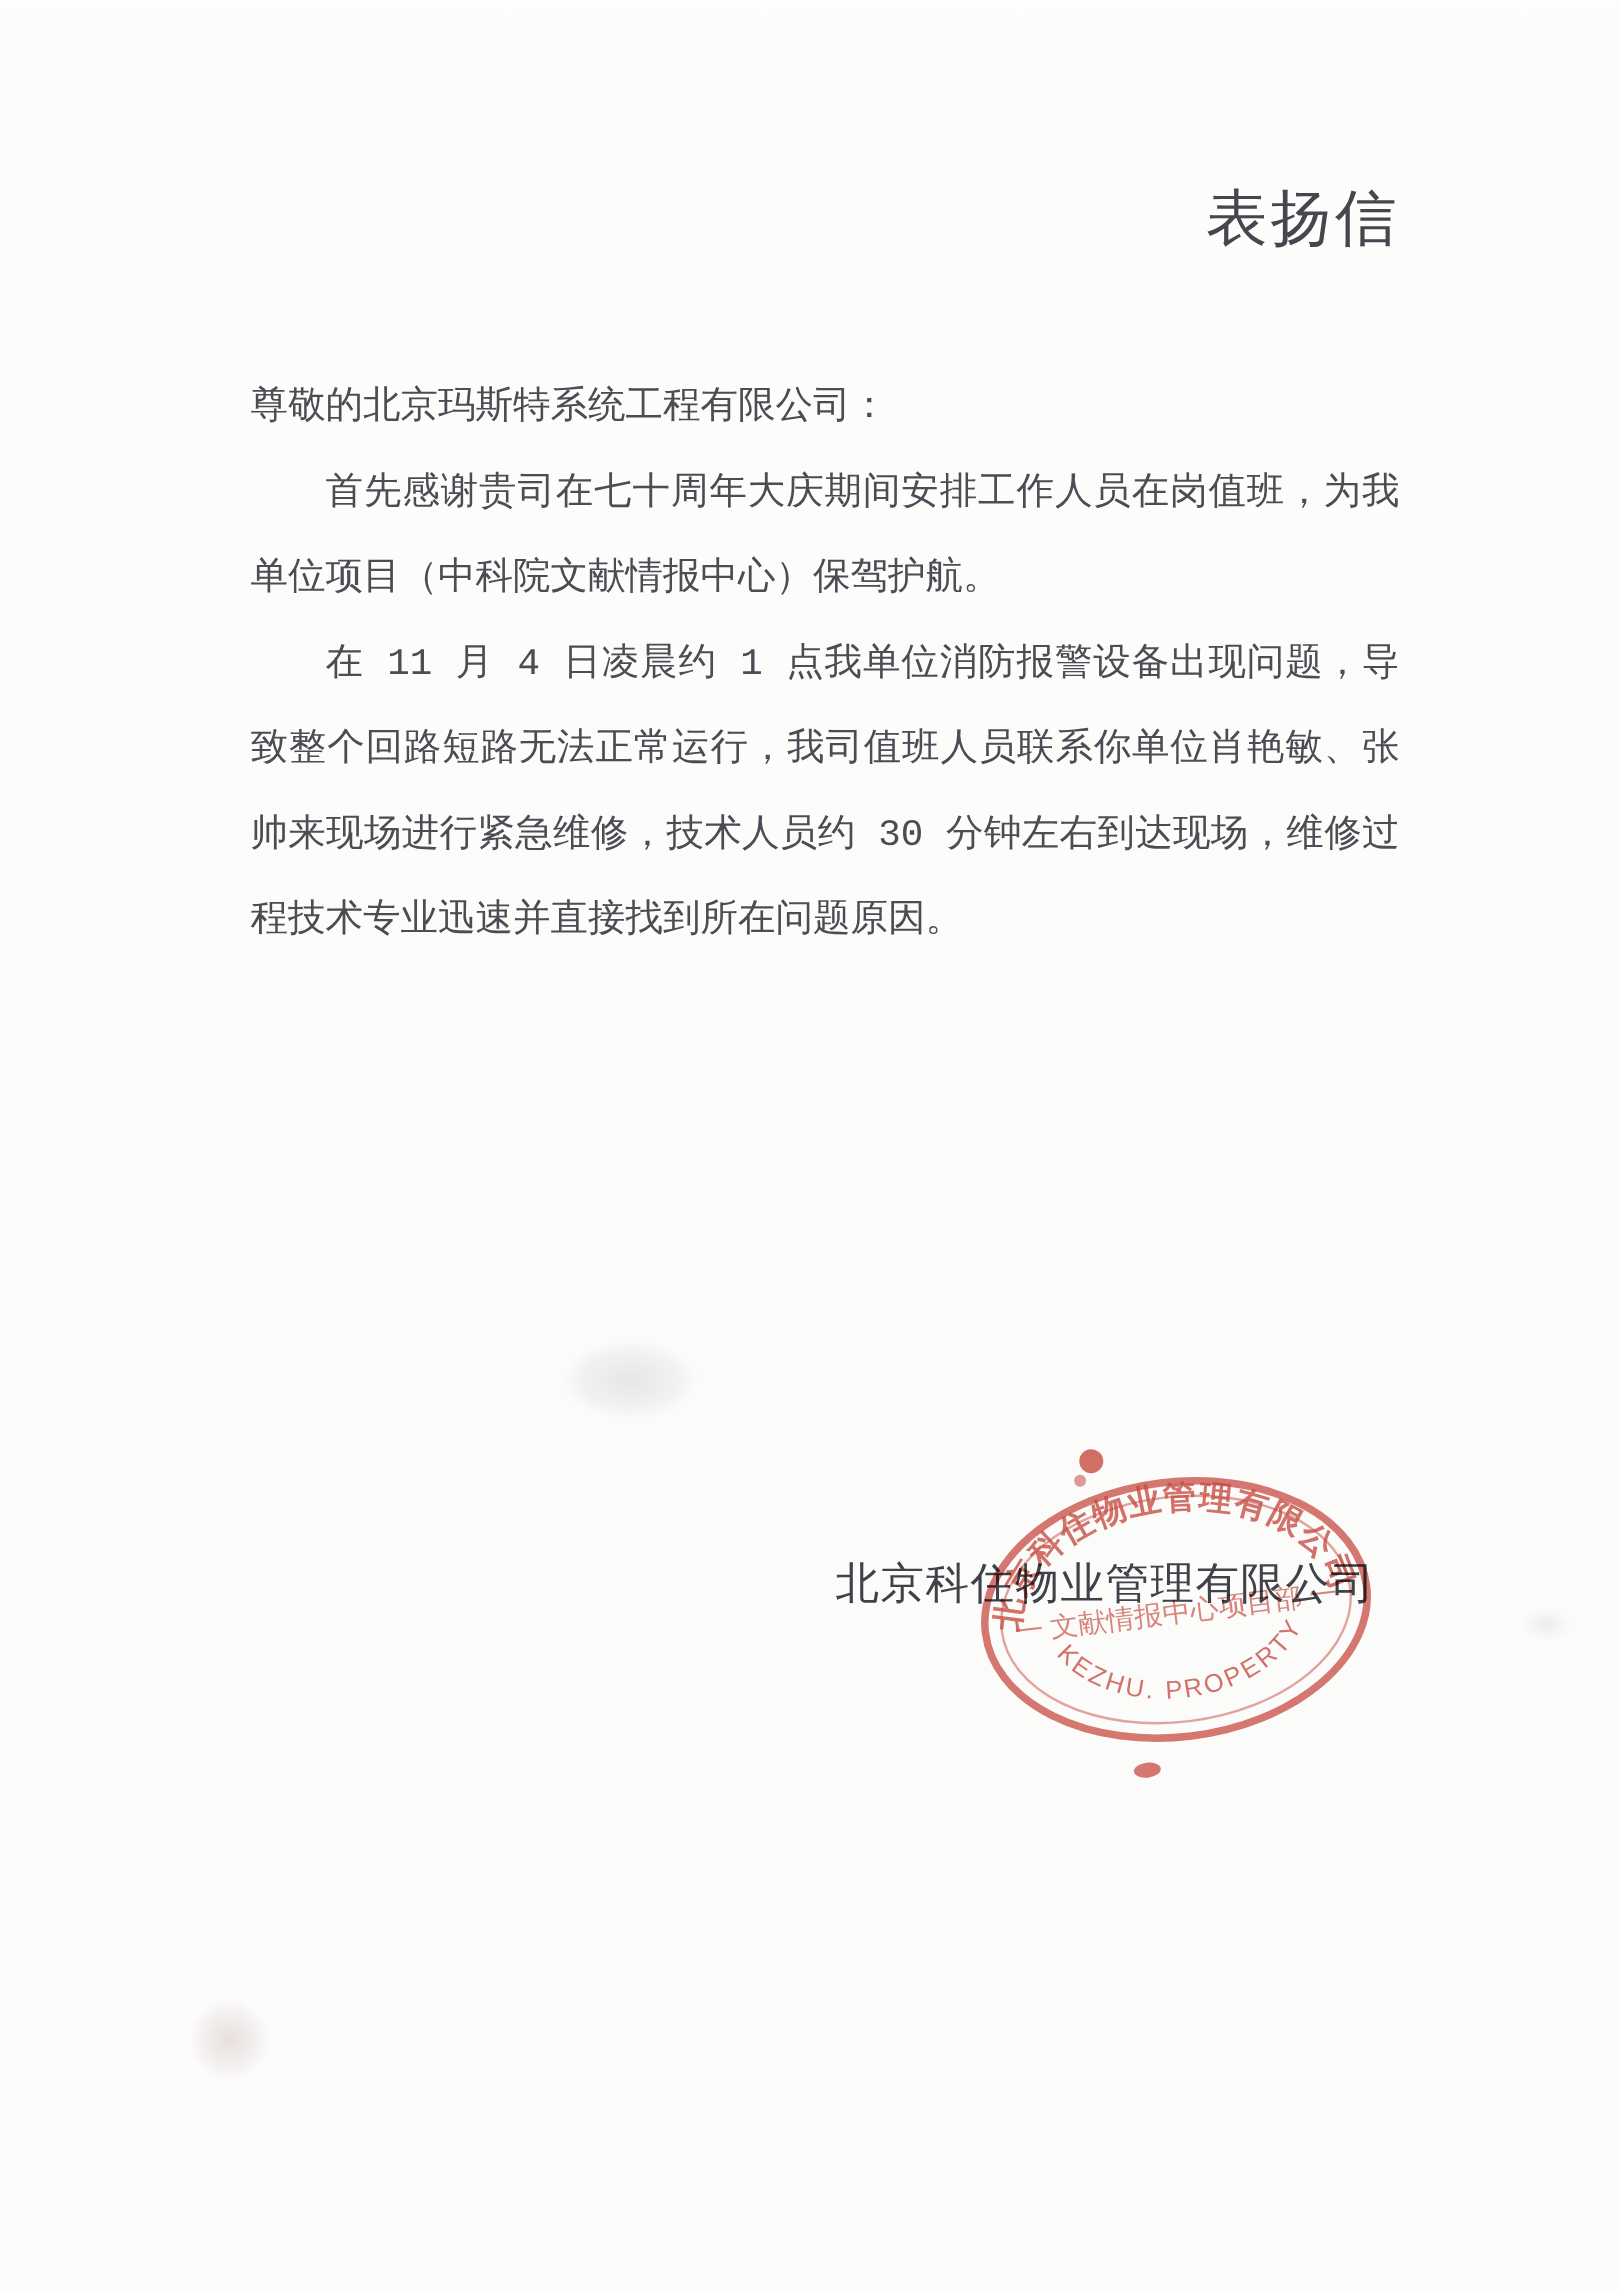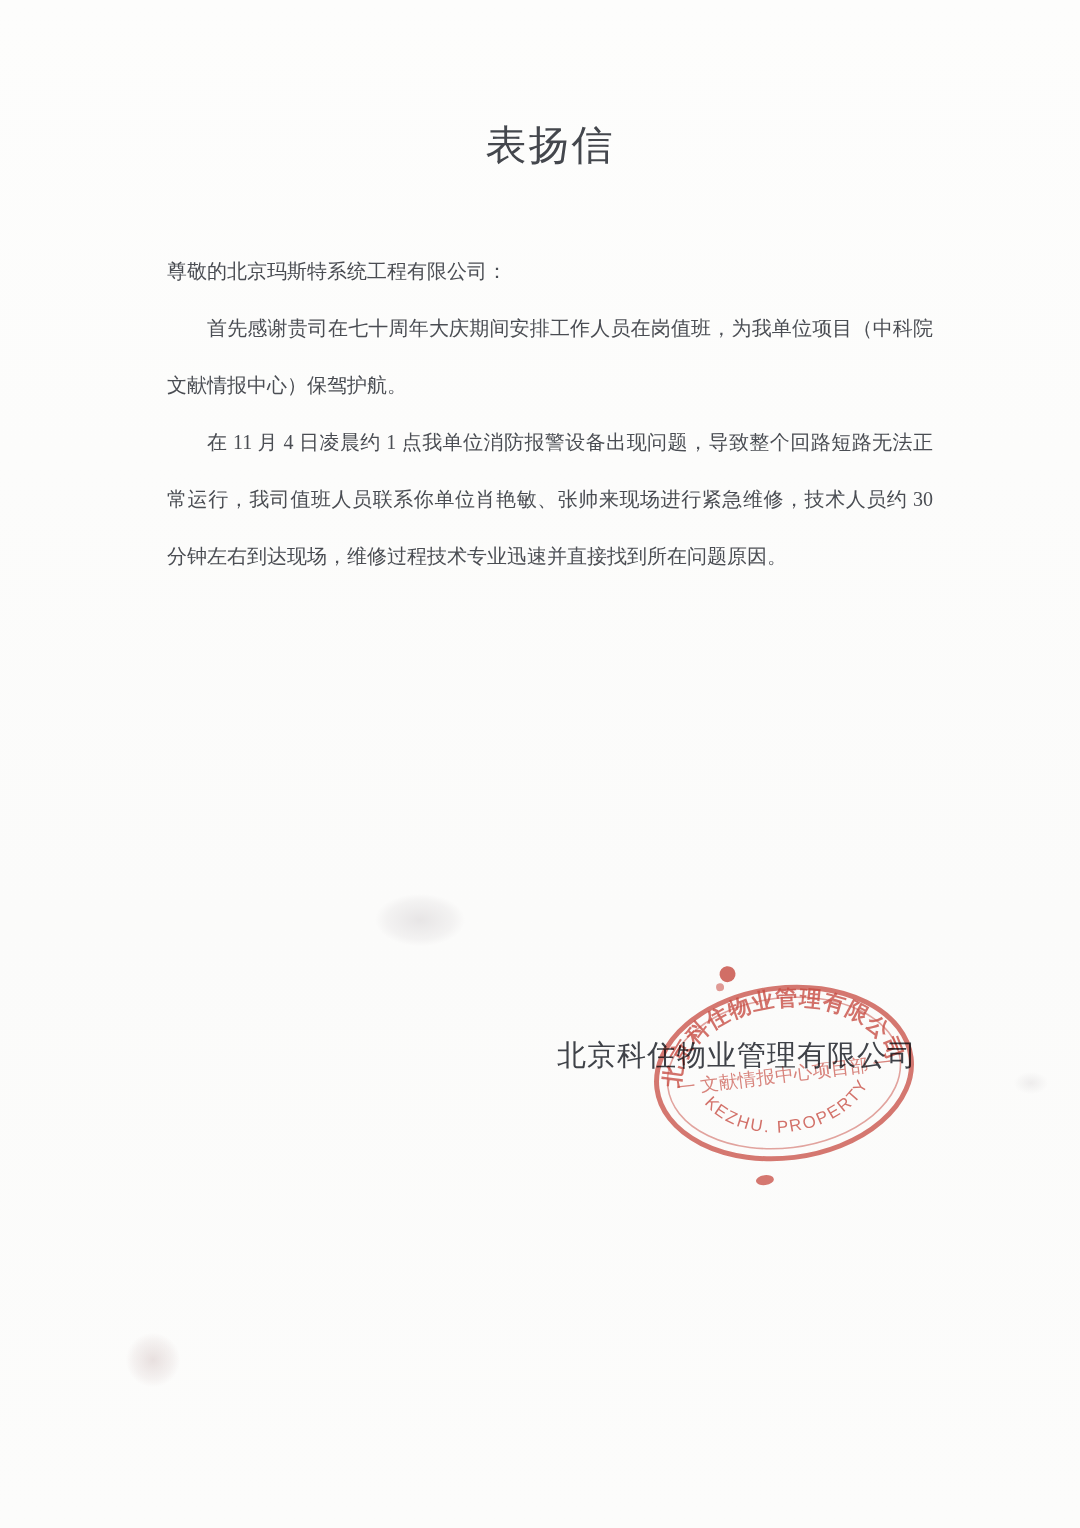--- a/index.html
+++ b/index.html
@@ -10,32 +10,33 @@
     overflow: hidden;
   }
   .page {
     position: relative;
     width: 1080px; height: 1528px;
     background: linear-gradient(180deg, #fdfdfc 0%, #fbfbfa 60%, #fcfcfb 100%);
   }
   .title {
     position: absolute;
     top: 118px; left: 167px; width: 766px;
-    text-align: center;
+    text-align: right;
     font-size: 41px;
     letter-spacing: 2px;
     color: #44474d;
   }
   .letter-body {
     position: absolute;
     top: 243px; left: 167px; width: 766px;
-    font-size: 20px;
+    font-size: 25px;
     line-height: 57px;
     color: #4a4d53;
     text-align: justify;
+    font-family: Liberation Mono, monospace;
   }
   .letter-body p { margin: 0; }
   .letter-body p.indent { text-indent: 2em; }
   .sig-company {
     position: absolute;
     top: 1036px; right: 163px;
     font-size: 29px;
     letter-spacing: 1px;
     color: #3f4248;
   }

